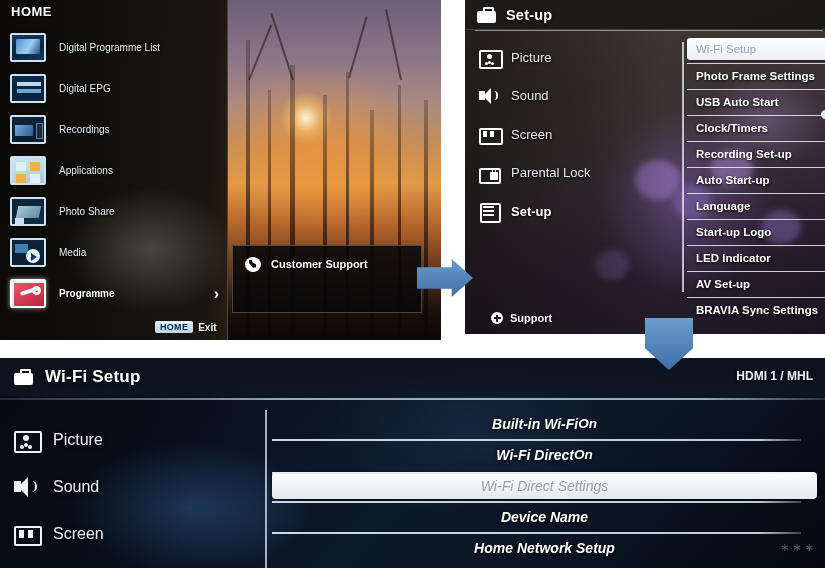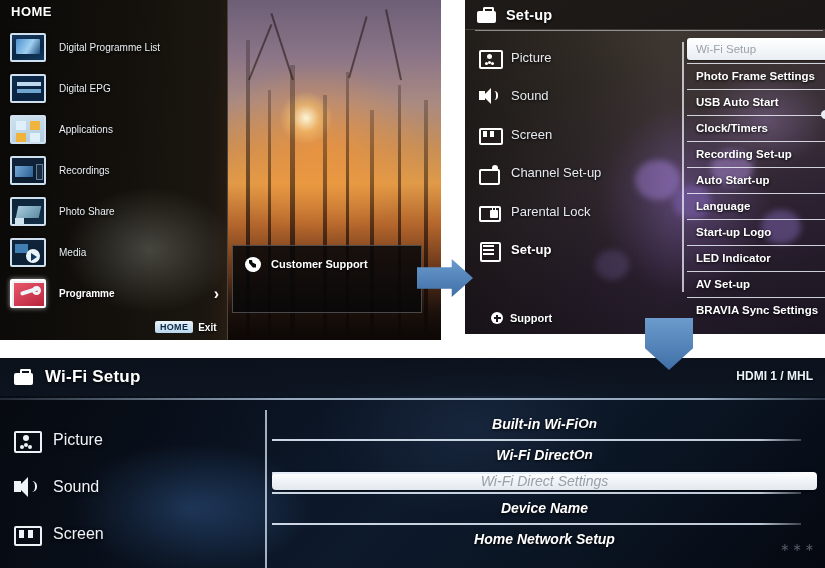--- a/index.html
+++ b/index.html
@@ -243,21 +243,21 @@
   #wifi-items { position: absolute; left: 272px; top: 50px; width: 545px; }
   .wi-row { position: relative; height: 31px; display: flex; align-items: center; justify-content: center; padding: 0 10px; font-style: italic; }
   .wi-row + .wi-row::before {
     content:""; position:absolute; left:0; top:0; width: 529px; height: 2px;
     background: linear-gradient(90deg, rgba(225,235,248,.9), rgba(225,235,248,.85) 92%, rgba(225,235,248,.25));
   }
   .wi-label { color: #fff; font-size: 14px; font-weight: bold; text-shadow: 0 1px 3px rgba(0,0,0,.95); }
   .wi-value { color: #fff; font-size: 13.5px; font-weight: bold; text-shadow: 0 1px 3px rgba(0,0,0,.95); }
   .wi-row.highlight {
     background: linear-gradient(180deg,#ffffff,#eef2f6 60%,#e2e8ee);
-    border-radius: 4px; height: 18px; margin: 2px 0;
+    border-radius: 4px; height: 27px; margin: 2px 0;
     box-shadow: 0 1px 3px rgba(0,0,0,.55);
   }
   .wi-row.highlight .wi-label { color: #97a0a9; font-weight: normal; text-shadow: none; }
 
   #watermark {
     position: absolute; right: 8px; bottom: 14px;
     color: rgba(200,210,225,.40); font-size: 11px; letter-spacing: 3px;
   }
 
   
@@ -309,38 +309,38 @@
       </div>
 
       <div class="home-row">
         <div class="thumb t-epg">
             <i></i>
           </div>
         <div class="home-label">Digital EPG</div>
       </div>
 
       <div class="home-row">
+        <div class="thumb t-rec">
+            <i class="r1"></i>
+            <i class="r2"></i>
+          </div>
+        <div class="home-label">Recordings</div>
+      </div>
+
+      <div class="home-row">
         <div class="thumb t-app">
             <i class="a1"></i>
             <i class="a2"></i>
             <i class="a3"></i>
             <i class="a4"></i>
           </div>
         <div class="home-label">Applications</div>
       </div>
 
       <div class="home-row">
-        <div class="thumb t-rec">
-            <i class="r1"></i>
-            <i class="r2"></i>
-          </div>
-        <div class="home-label">Recordings</div>
-      </div>
-
-      <div class="home-row">
         <div class="thumb t-pho">
             <i class="p1"></i>
             <i class="p2"></i>
           </div>
         <div class="home-label">Photo Share</div>
       </div>
 
       <div class="home-row">
         <div class="thumb t-med">
             <i class="m1"></i>
@@ -401,24 +401,20 @@
         <span class="nav-ico ic-sound">
             <b></b>
           </span>
         <span class="nav-label">Sound</span>
       </div>
       <div class="nav-row">
         <span class="nav-ico ic-screen"></span>
         <span class="nav-label">Screen</span>
       </div>
       <div class="nav-row">
-        <span class="nav-ico ic-channel"></span>
-        <span class="nav-label">Channel Set-up</span>
-      </div>
-      <div class="nav-row">
         <span class="nav-ico ic-parental">
             <b></b>
           </span>
         <span class="nav-label">Parental Lock</span>
       </div>
       <div class="nav-row active">
         <span class="nav-ico ic-setup"></span>
         <span class="nav-label">Set-up</span>
       </div>
     </div>

